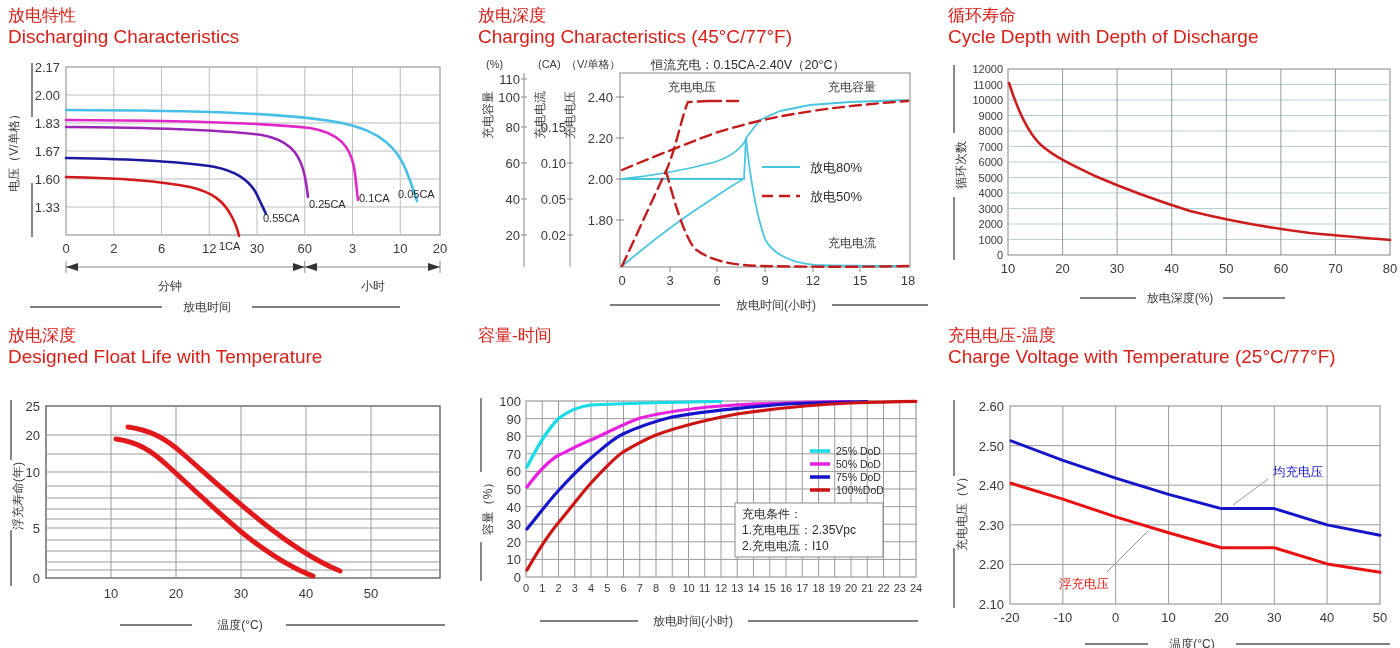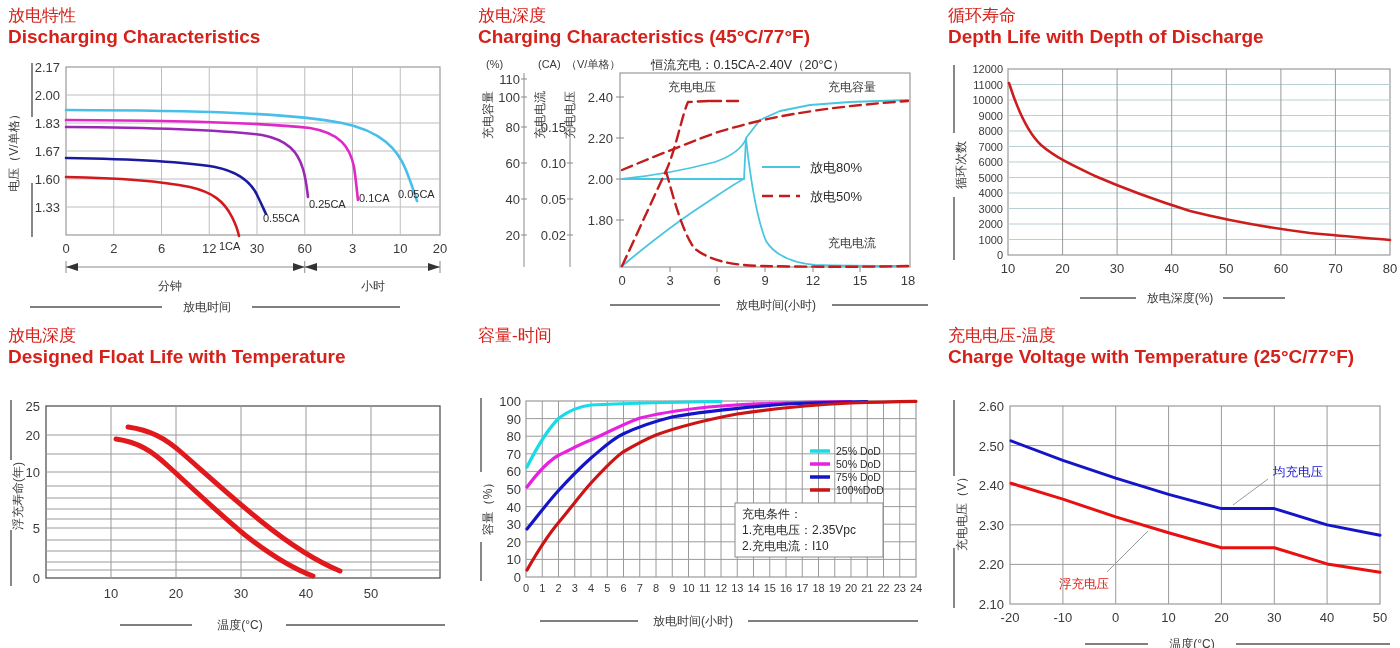--- a/index.html
+++ b/index.html
@@ -1,20 +1,20 @@
 <!DOCTYPE html>
 <html><head>
 <meta charset="utf-8">
 <style>
   html,body{margin:0;padding:0;background:#ffffff;}
   body{width:1400px;height:648px;font-family:"Liberation Sans","DejaVu Sans",sans-serif;color:#333;overflow:hidden;}
   .grid{display:grid;grid-template-columns:470px 470px 460px;grid-template-rows:320px 328px;width:1152px;height:648px;}
   .panel{position:relative;overflow:hidden;}
   .title-cn{position:absolute;left:8px;top:4px;font-size:17px;color:#d6201a;font-weight:400;letter-spacing:0px;white-space:nowrap;}
-  .title-en{position:absolute;left:8px;top:26px;font-size:19px;color:#d6201a;font-weight:700;white-space:nowrap;}
+  .title-en{position:absolute;left:8px;top:26px;font-size:19px;color:#d6201a;font-weight:400;white-space:nowrap;}
   svg{display:block;overflow:visible;}
   .axlabel{font-size:12px;fill:#3a3a3a;font-family:"Liberation Sans",sans-serif;}
   .tick{font-size:13px;fill:#3a3a3a;font-family:"Liberation Sans",sans-serif;}
   .tick-sm{font-size:11px;fill:#3a3a3a;font-family:"Liberation Sans",sans-serif;}
   .curvelab{font-size:11px;fill:#2b2b2b;font-family:"Liberation Sans",sans-serif;}
   .note{font-size:12.5px;fill:#2b2b2b;font-family:"Liberation Sans",sans-serif;}
   .legtext{font-size:13px;fill:#2b2b2b;font-family:"Liberation Sans",sans-serif;}
   .legtext-sm{font-size:10.5px;fill:#2b2b2b;font-family:"Liberation Sans",sans-serif;}
   .annot-b{font-size:12.5px;fill:#1111cc;font-family:"Liberation Sans",sans-serif;}
   .annot-r{font-size:12.5px;fill:#e01b10;font-family:"Liberation Sans",sans-serif;}
@@ -187,21 +187,21 @@
       <line class="axbar-thin" x1="390" y1="212" x2="390" y2="217"></line>
 
       <line class="axbar" x1="140" y1="250" x2="250" y2="250"></line>
       <line class="axbar" x1="362" y1="250" x2="458" y2="250"></line>
       <text class="axlabel" x="306" y="254" text-anchor="middle">放电时间(小时)</text>
     </svg>
   </div>
 
   <div class="panel">
     <div class="title-cn">循环寿命</div>
-    <div class="title-en">Depth Life with Depth of Discharge</div>
+    <div class="title-en">Cycle Depth with Depth of Discharge</div>
     <svg width="460" height="265" style="position:absolute;left:0;top:55px;">
 
       <rect class="frame" x="68" y="14" width="382" height="186"></rect>
 
       <line class="gridline-teal" x1="68" y1="29.5" x2="450" y2="29.5"></line>
       <line class="gridline-teal" x1="68" y1="45" x2="450" y2="45"></line>
       <line class="gridline-teal" x1="68" y1="60.5" x2="450" y2="60.5"></line>
       <line class="gridline-teal" x1="68" y1="76" x2="450" y2="76"></line>
       <line class="gridline-teal" x1="68" y1="91.5" x2="450" y2="91.5"></line>
       <line class="gridline-teal" x1="68" y1="107" x2="450" y2="107"></line>

